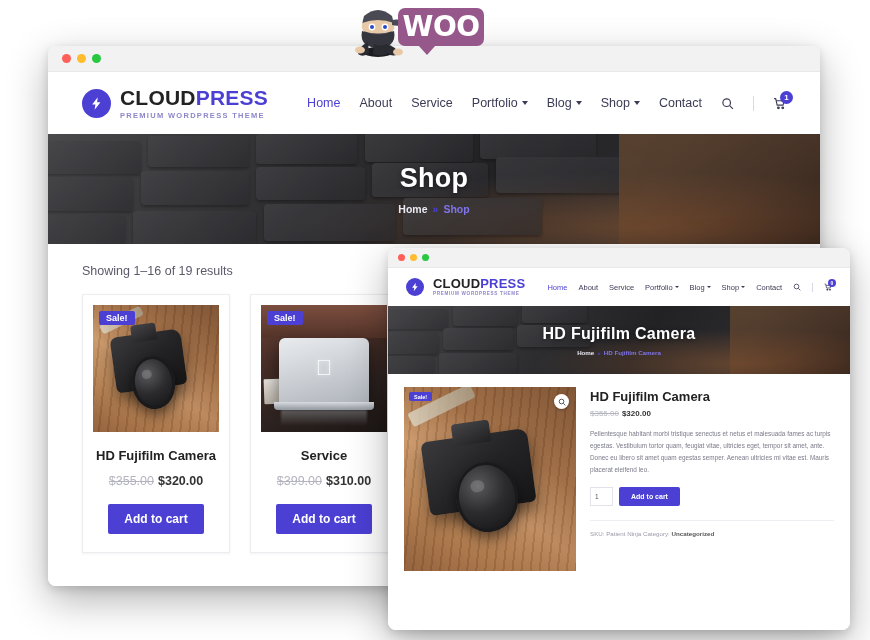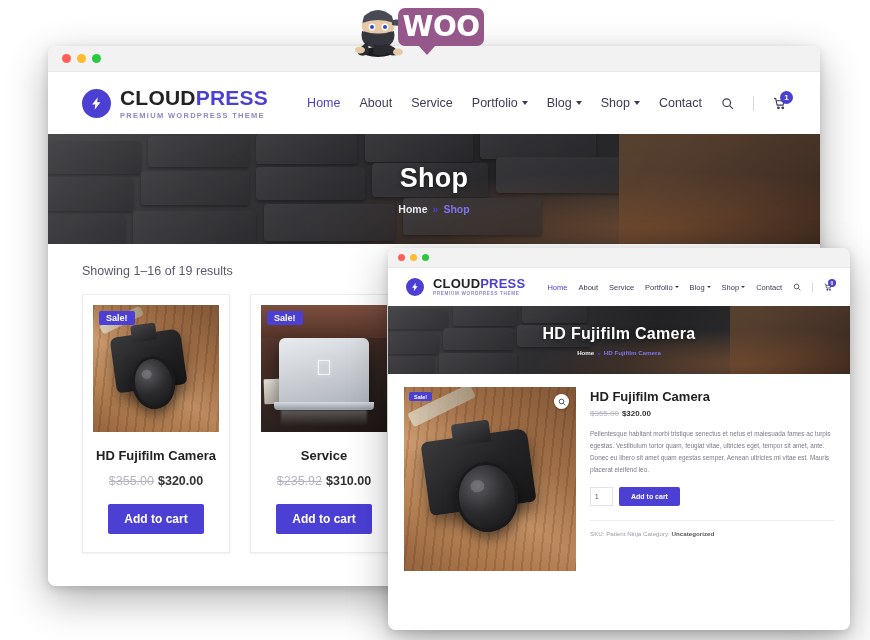--- a/index.html
+++ b/index.html
@@ -457,21 +457,21 @@
                 <div class="lap-book"></div>
                 <div class="lap-lid">
                     <span class="lap-logo"></span>
                   </div>
                 <div class="lap-base"></div>
                 <div class="lap-reflect"></div>
               </div>
             </div>
             <div class="p-title">Service</div>
             <div class="p-price">
-              <span class="p-old">$235.92</span><span class="p-new">$310.00</span>
+              <span class="p-old">$399.00</span><span class="p-new">$310.00</span>
             </div>
             <button class="btn-cart">Add to cart</button>
           </div>
 
         </div>
       </div>
     </div>
   </div>
 
   <div class="window win-front">

